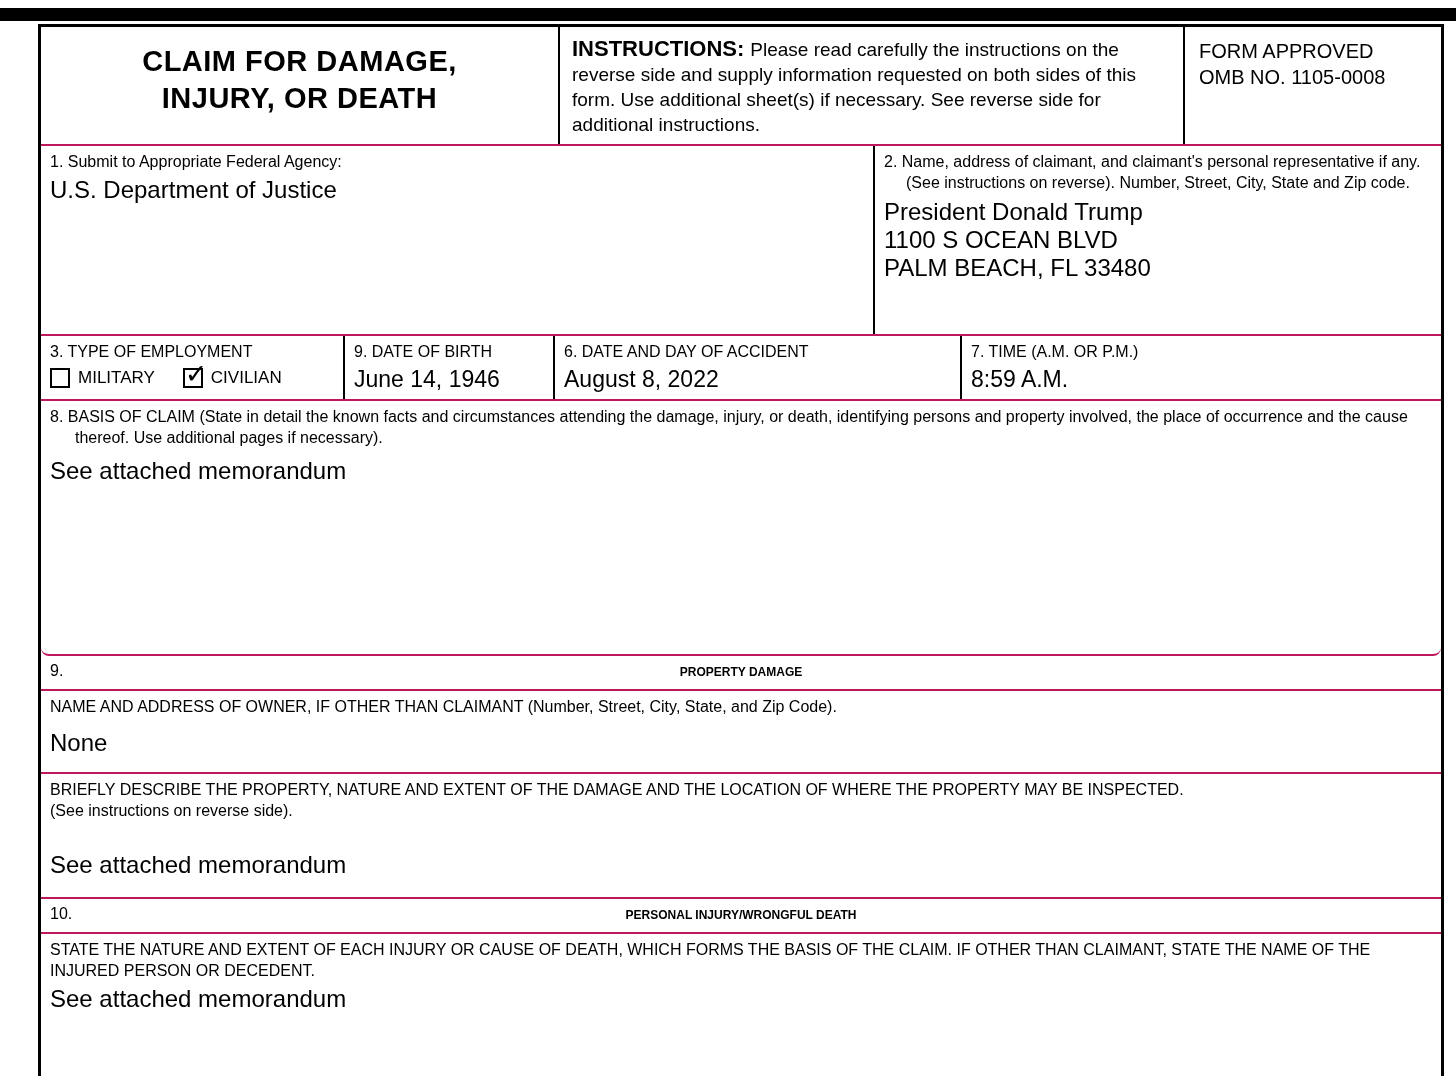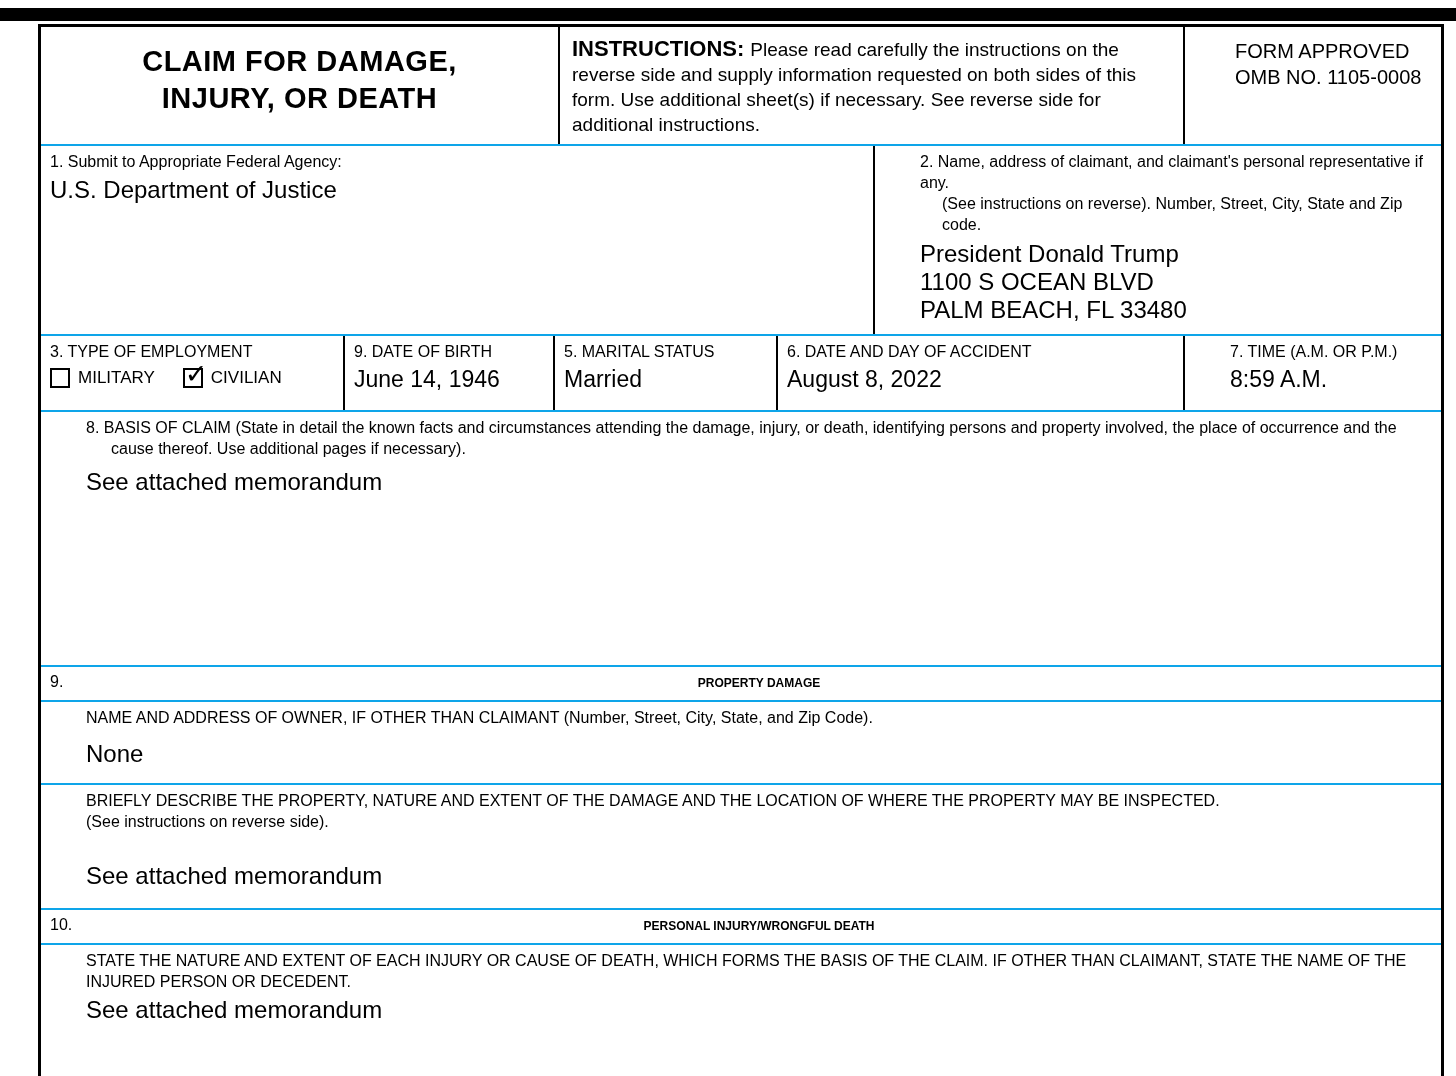--- a/index.html
+++ b/index.html
@@ -6,63 +6,63 @@
   html,body { background:#ffffff; }
   body {
     width:1456px; height:1076px; overflow:hidden; position:relative;
     font-family:"Liberation Sans","DejaVu Sans",sans-serif; color:#000;
   }
   .topbar { position:absolute; top:8px; left:0; width:1456px; height:13px; background:#000; }
   .form95 {
     position:absolute; top:24px; left:38px; width:1406px; height:1064px;
     border:3px solid #000; display:flex; flex-direction:column; background:#fff;
   }
-  .row { display:flex; border-bottom:2px solid #0ea5e9; flex-shrink:0; }
+  .row { display:flex; border-bottom:2px solid #be185d; flex-shrink:0; }
   .row.last { border-bottom:none; flex:1 1 auto; }
   .cell { border-right:2px solid #000; padding:5px 9px; overflow:hidden; }
-  .cell.lastcell { border-right:none;margin-left:36px; }
+  .cell.lastcell { border-right:none; }
 
   
   .r-head { height:119px; }
   .title-cell { width:519px; text-align:center; padding-top:16px; }
   .title-line { font-size:29px; font-weight:bold; line-height:37px; letter-spacing:0.5px; }
   .instr-cell { width:625px; padding:9px 12px; font-size:19px; line-height:25px; }
   .instr-label { font-weight:bold; font-size:22px; margin-right:6px; }
   .omb-cell { flex:1; padding:11px 14px; font-size:20px; line-height:26px; }
 
   
   .r-12 { height:190px; }
   .c-agency { width:834px; }
   .c-claimant { flex:1;border-radius:6px; }
   .lbl { font-size:16px; line-height:21px; }
   .lbl-indent { padding-left:22px; }
   .bigval { font-size:24px; line-height:29px; margin-top:3px; }
   .addr-line { font-size:24px; line-height:28px; }
   .addr-block { margin-top:5px; }
 
   
-  .r-37 { height:76px; }
+  .r-37 { height:65px; }
   .c-emp { width:304px; }
   .c-dob { width:210px; }
   .c-mar { width:223px; }
   .c-acc { width:407px; }
   .c-time { flex:1;border-radius:18px; }
   .fieldval { font-size:23px; line-height:28px; margin-top:3px; }
   .chk-row { margin-top:6px; display:flex; align-items:flex-end; }
   .chk-box {
     display:inline-block; width:20px; height:20px; border:2px solid #000;
     position:relative; margin-right:8px; flex-shrink:0;
   }
   .chk-box .mark {
     position:absolute; left:0px; top:-9px; font-size:27px; font-weight:bold; line-height:27px;
   }
   .chk-label { font-size:17px; margin-right:28px; }
 
   
-  .r-8 { height:255px; }
+  .r-8 { height:255px;border-radius:8px; }
   .c-basis { flex:1; border-right:none; }
   .hang { padding-left:25px; text-indent:-25px; }
 
   
   .r-sec { height:35px; position:relative; }
   .c-sec { flex:1; border-right:none; padding:0; }
   .sec-num { position:absolute; left:9px; top:6px; font-size:16px; }
   .sec-title { text-align:center; font-size:12px; font-weight:bold; line-height:32px; }
 
   
@@ -127,24 +127,20 @@
         <span class="chk-box">
             <span class="mark">✓</span>
           </span>
         <span class="chk-label">CIVILIAN</span>
       </div>
     </div>
     <div class="cell c-dob">
       <div class="lbl">9. DATE OF BIRTH</div>
       <div class="fieldval">June 14, 1946</div>
     </div>
-    <div class="cell c-mar">
-      <div class="lbl">5. MARITAL STATUS</div>
-      <div class="fieldval">Married</div>
-    </div>
     <div class="cell c-acc">
       <div class="lbl">6. DATE AND DAY OF ACCIDENT</div>
       <div class="fieldval">August 8, 2022</div>
     </div>
     <div class="cell c-time lastcell">
       <div class="lbl">7. TIME (A.M. OR P.M.)</div>
       <div class="fieldval">8:59 A.M.</div>
     </div>
   </div>
 

